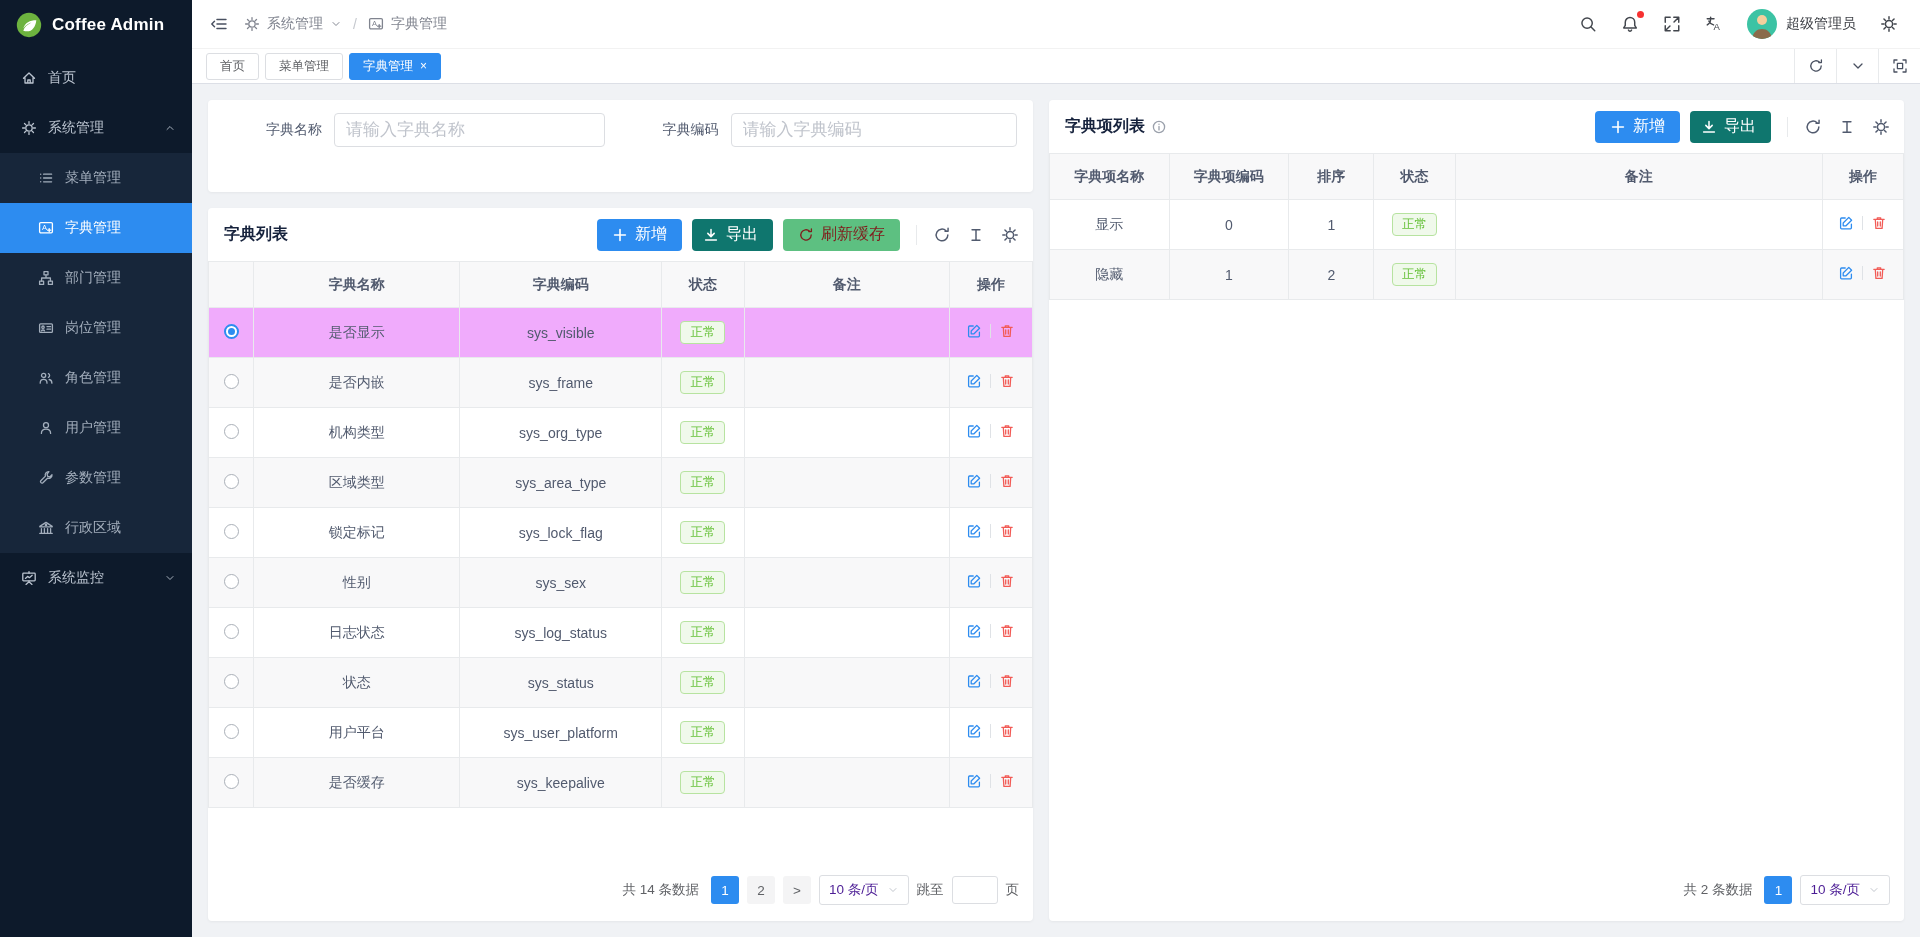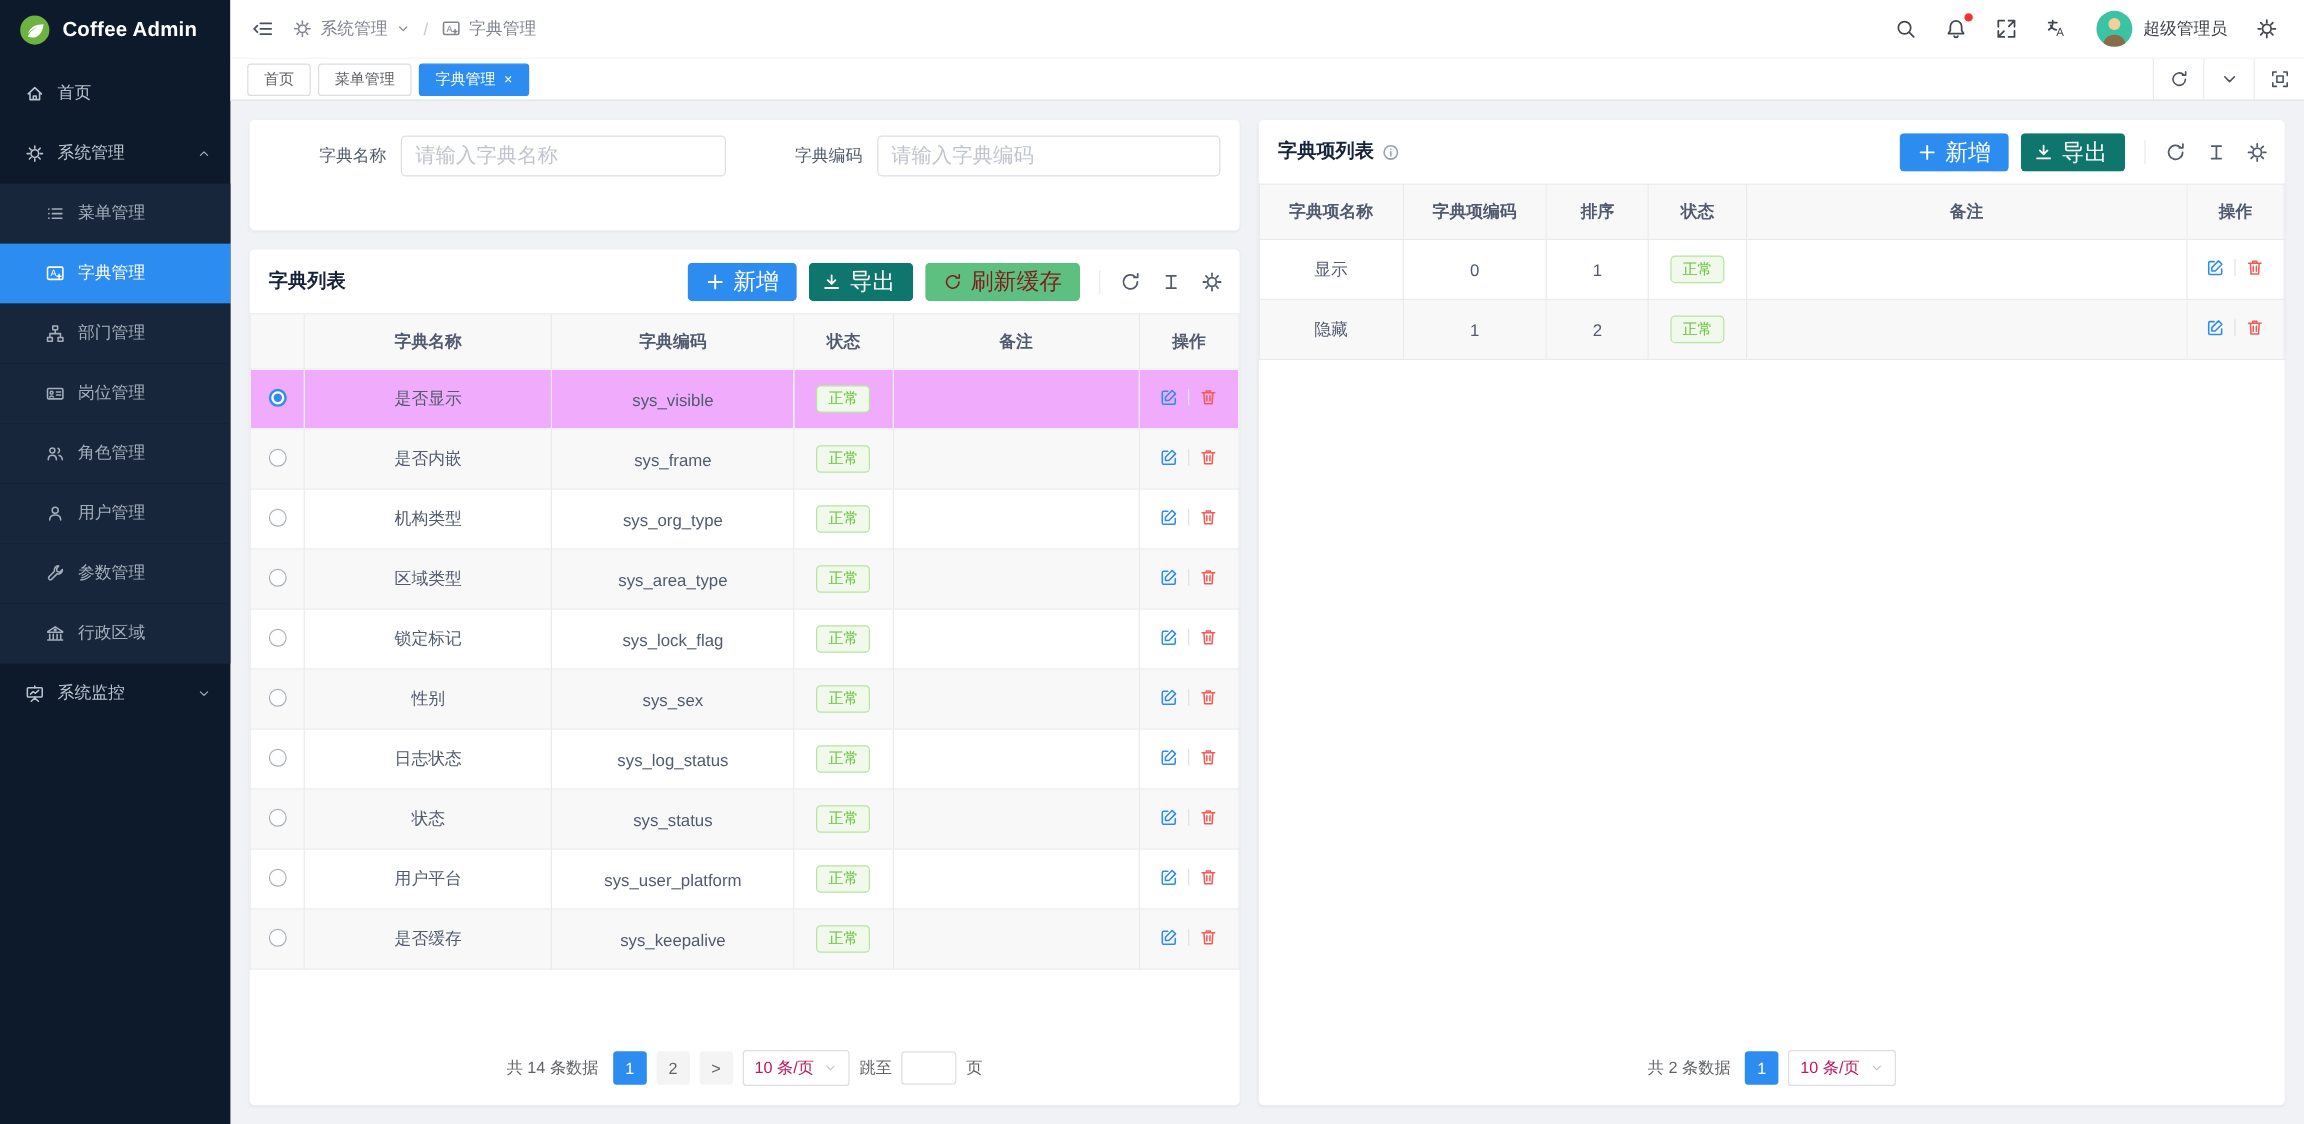--- a/index.html
+++ b/index.html
@@ -63,21 +63,21 @@
   
   .search-card { height:92px; padding:13px 16px 11px; display:flex; flex-direction:column; }
   .form-row { display:flex; }
   .form-item { flex:1; display:flex; align-items:center; }
   .form-label { width:110px; text-align:right; padding-right:12px; font-size:14px; color:#515a6e; }
   .input { flex:1; height:34px; border:1px solid #dcdee2; border-radius:4px;
            padding:0 11px; font-size:17px; color:#515a6e; outline:none; margin-right:16px; }
   .input::placeholder { color:#c0c4cc; }
   .btn-row { display:flex; justify-content:flex-end; gap:9px; margin-top:7px; padding-right:0; }
 
-  .btn { height:32px; border-radius:4px; border:1px solid transparent; font-size:19px;
+  .btn { height:32px; border-radius:4px; border:1px solid transparent; font-size:16px;
          display:inline-flex; align-items:center; gap:7px; padding:0 14px; cursor:pointer;
          font-family:inherit; }
   .btn-plain { background:#fff; border-color:#dcdee2; color:#515a6e; }
   .btn-primary { background:#2d8cf0; color:#fff; }
   .btn-warning { background:#0f766e; color:#fff;padding-left:10px; }
   .btn-success { background:#5dc081; color:#7f1d1d; }
 
   
   .list-card { flex:1; display:flex; flex-direction:column; min-height:0; }
   .card-head { height:53px; display:flex; align-items:center; padding:0 14px 0 16px; }
@@ -106,30 +106,30 @@
            border:1px solid #b7e3a0; border-radius:4px; padding:3px 9px; line-height:1.2; }
 
   .ops { display:inline-flex; align-items:center; gap:8px; }
   .op-edit { color:#2d8cf0; cursor:pointer; }
   .op-del  { color:#f25b56; cursor:pointer; }
   .op-sep { width:1px; height:14px; background:#dfe2e6; }
 
   .card-spacer { flex:1; }
 
   
-  .pager { display:flex; align-items:center; justify-content:center; gap:8px;
+  .pager { display:flex; align-items:center; justify-content:flex-end; gap:8px;
            padding:12px 14px 16px; font-size:13.5px; color:#606266; }
   .pg-total { margin-right:4px; }
   .pg-num { min-width:28px; height:28px; border-radius:3px; background:#f4f4f5;
             color:#606266; display:inline-flex; align-items:center; justify-content:center;
             cursor:pointer; padding:0 6px; }
   .pg-num.active { background:#2d8cf0; color:#fff; }
   .pg-size { height:30px; border:1px solid #dcdee2; border-radius:3px; background:#fff;
              display:inline-flex; align-items:center; gap:8px; padding:0 9px; cursor:pointer;
-             color:#be185d; }
+             color:#4c1d95; }
   .pg-size .ic { color:#c0c4cc; }
   .pg-jump-input { width:46px; height:28px; border:1px solid #dcdee2; border-radius:3px;
                    outline:none; text-align:center; font-size:13.5px; }
 </style>
 </head>
 <body>
 
 <svg width="0" height="0" style="position:absolute">
   <symbol id="ic-home" viewBox="0 0 16 16">
       <path d="M2.5 8.2 8 3l5.5 5.2M4 7.4V13h8V7.4M6.8 13v-3h2.4v3"></path>

